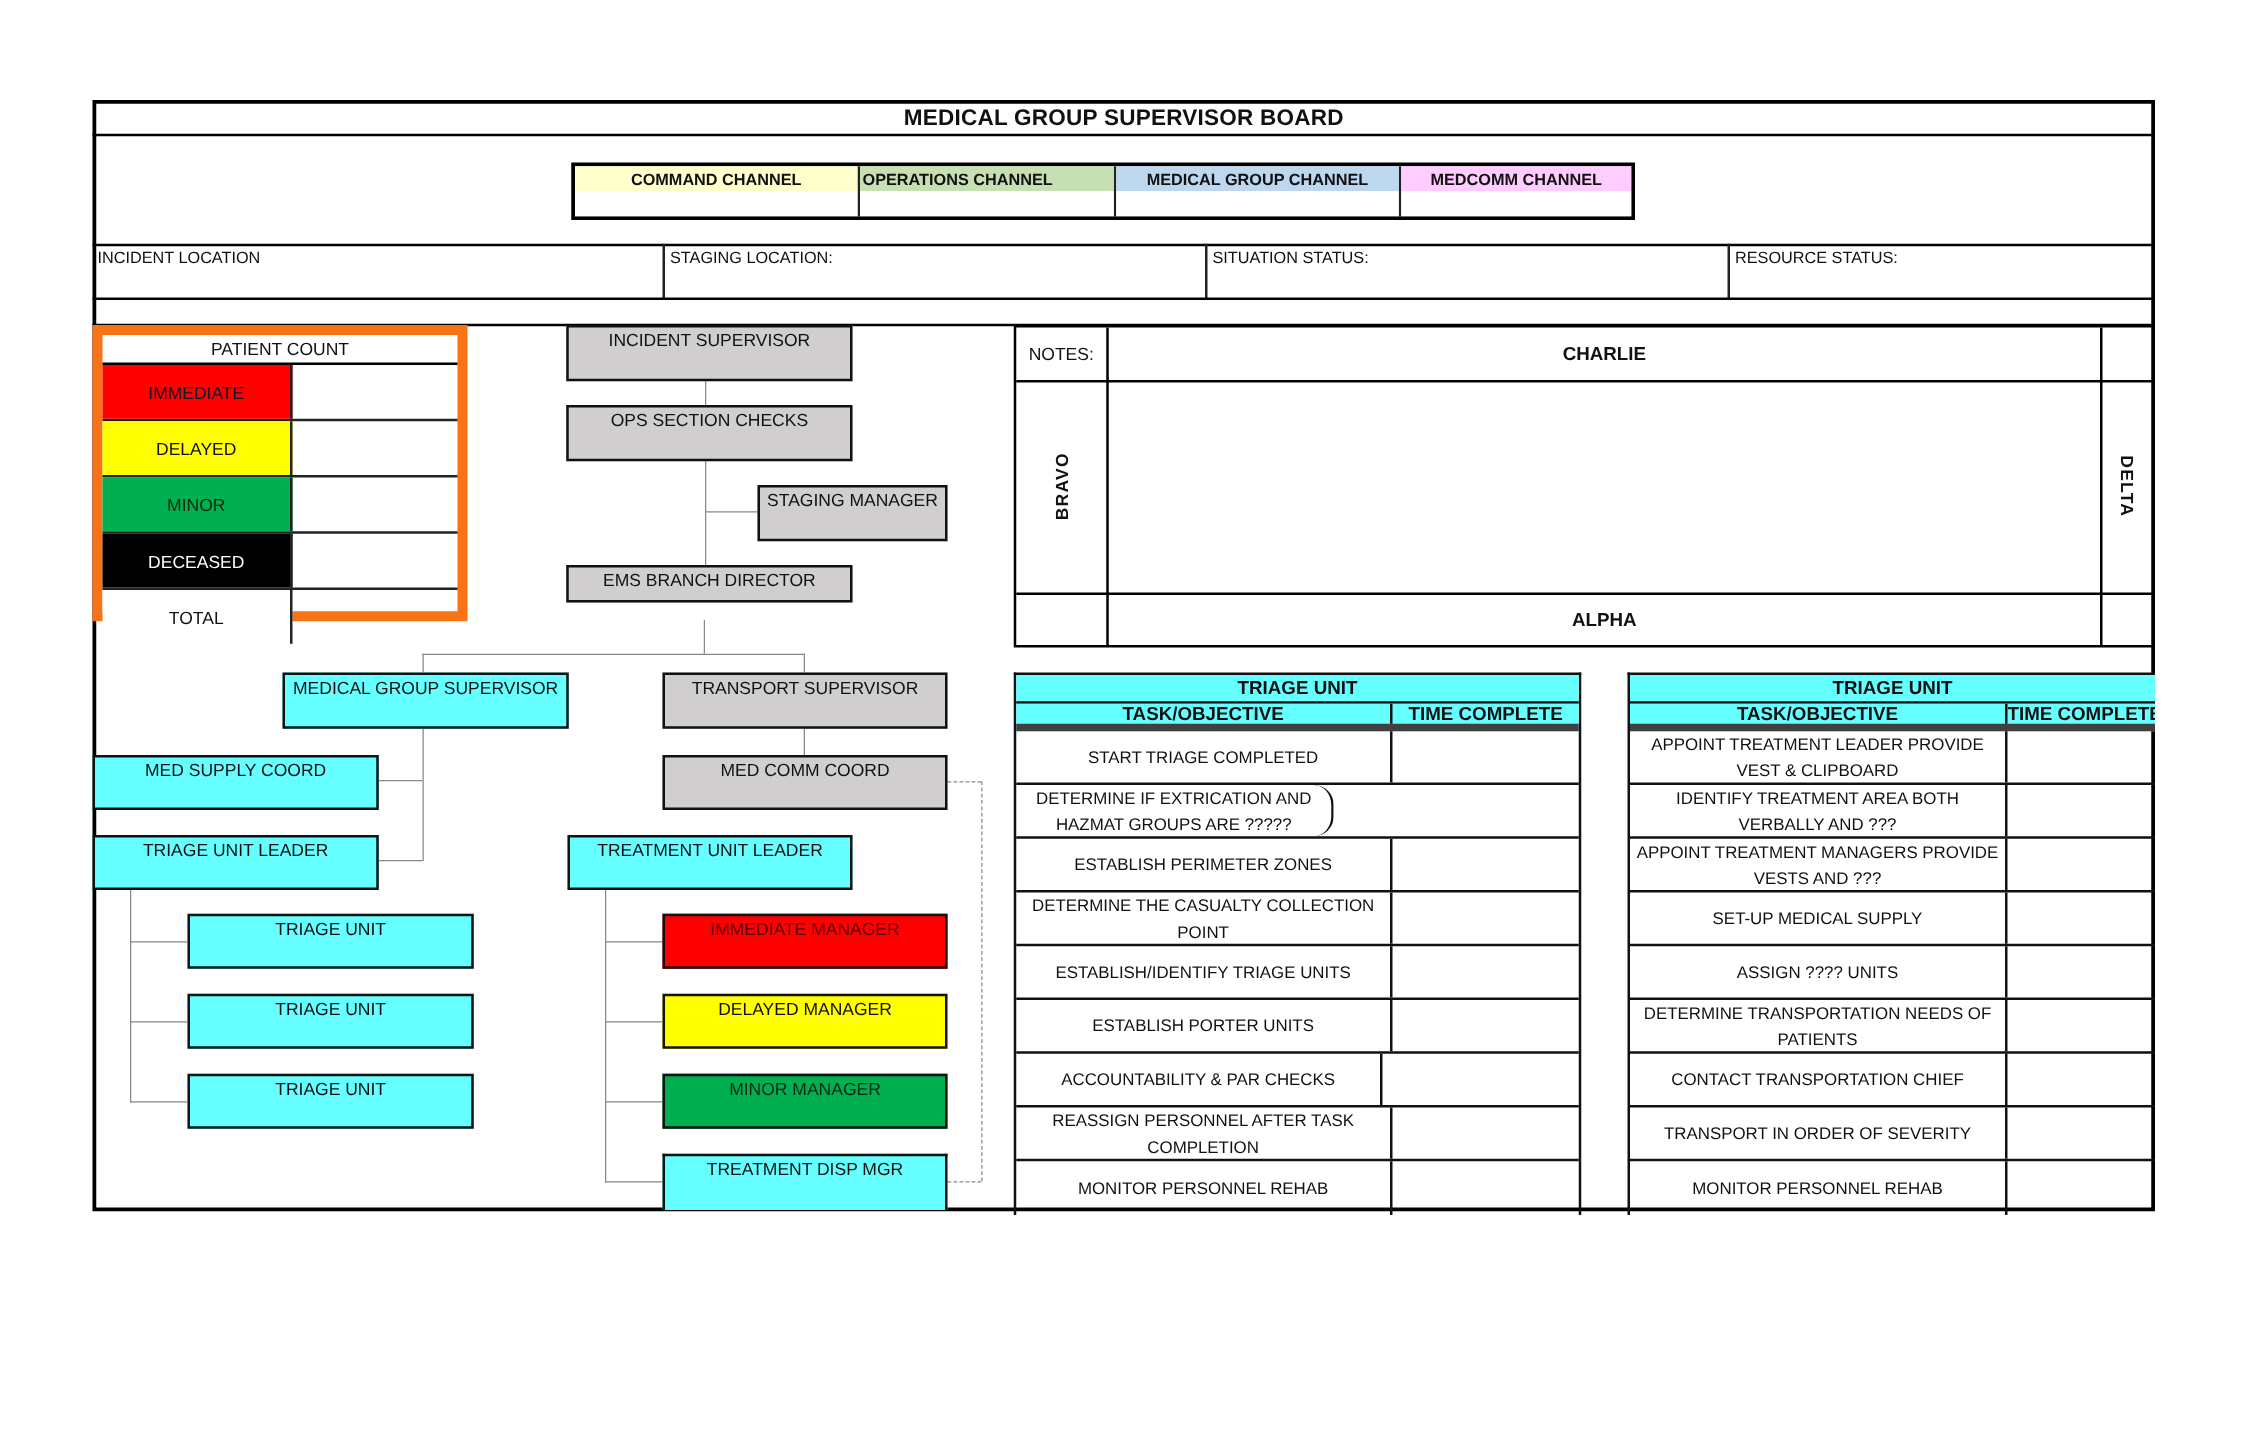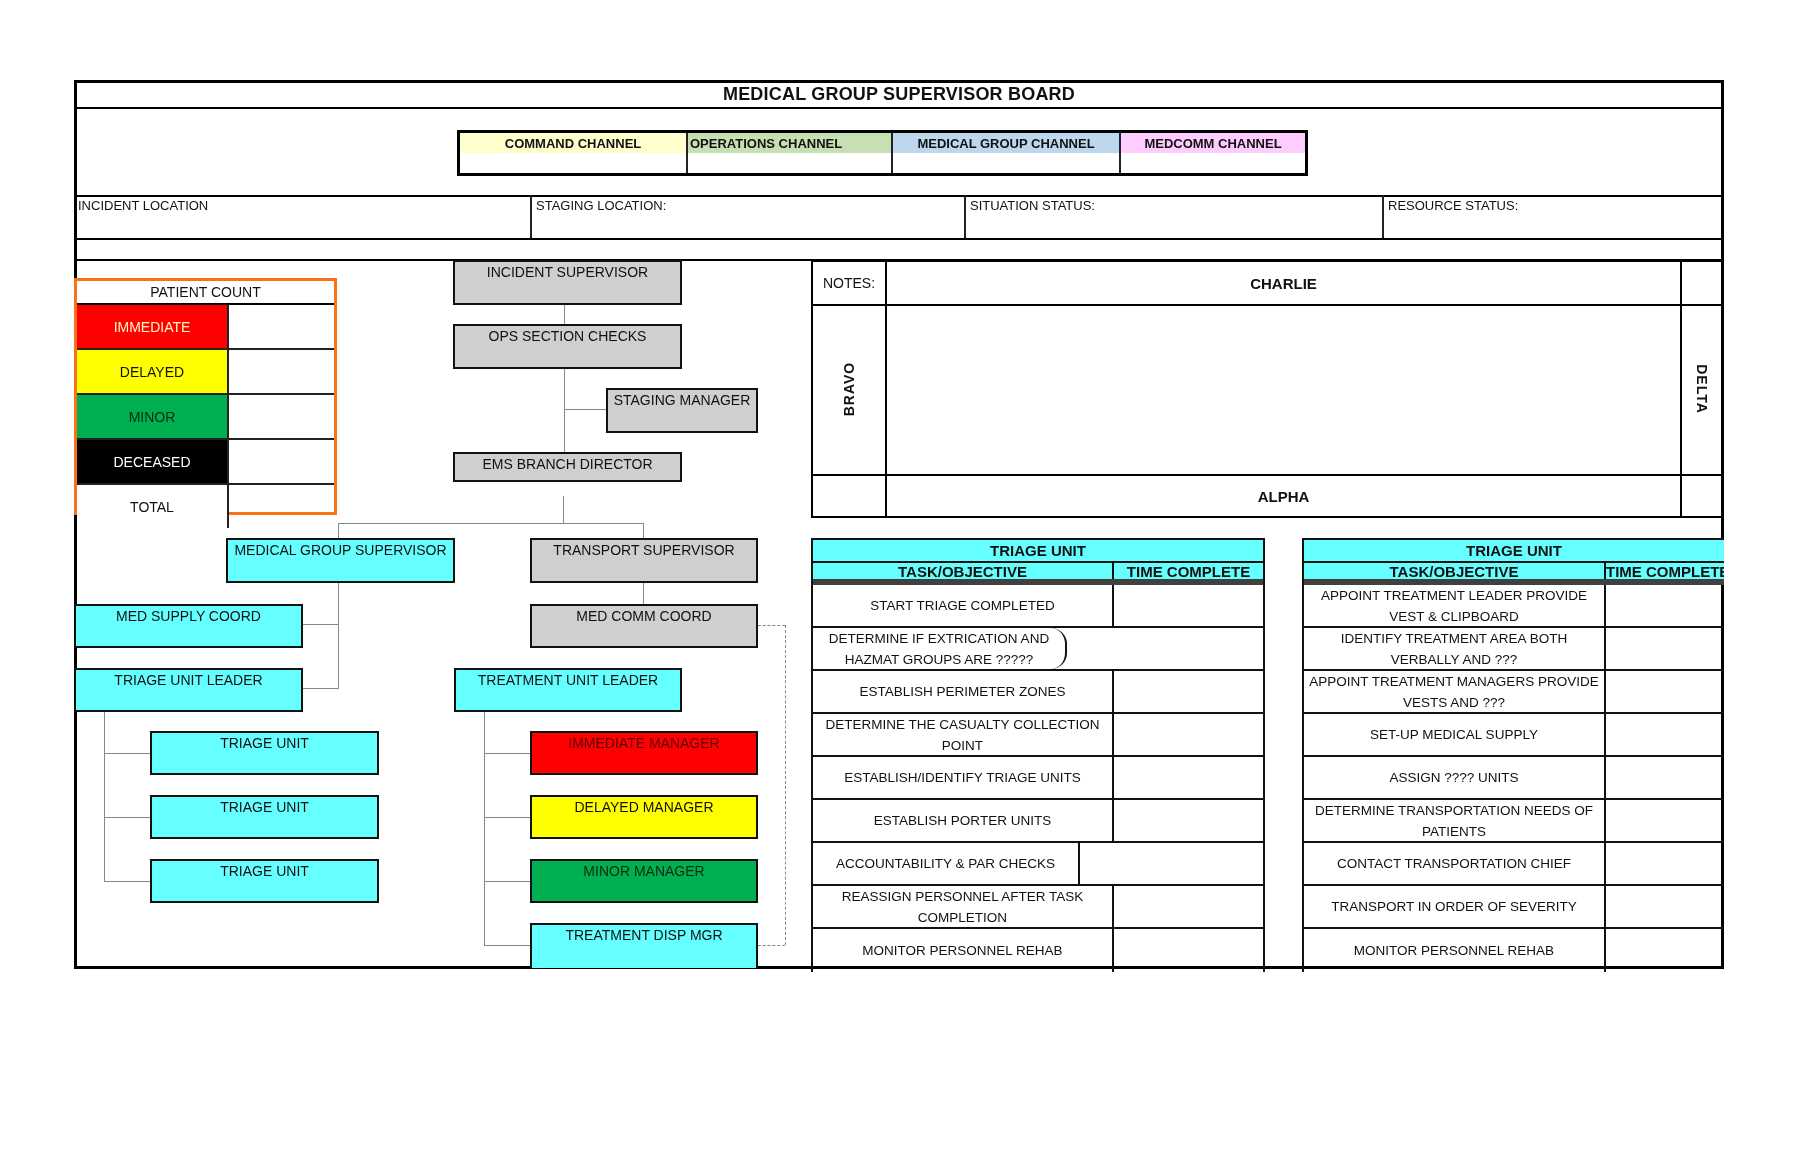--- a/index.html
+++ b/index.html
@@ -12,21 +12,21 @@
   .title { left:74px; top:80px; width:1650px; height:28px; display:flex; align-items:center; justify-content:center;
            font-weight:bold; font-size:18px; letter-spacing:0.2px; }
   .channels { left:457px; top:130px; width:851px; height:46px; border:3px solid #000; display:flex; }
   .channel { flex:none; border-right:2px solid #222; display:flex; flex-direction:column; box-sizing:border-box; }
   .channel:last-child { border-right:none; }
   .channel .hdr { height:20px; font-size:13px; font-weight:bold; display:flex; align-items:center; justify-content:center; }
   .channel .val { flex:1; background:#fff; }
   .loc-row { left:74px; top:195px; width:1650px; height:44px; display:flex; }
   .loc-cell { box-sizing:border-box; border-right:2px solid #222; font-size:13px; padding:3px 4px; }
   .loc-cell:last-child { border-right:none; }
-  .pc { left:74px; top:260px; width:263px; height:237px; border:3px solid #f97316;margin-top:18px; }
+  .pc { left:74px; top:260px; width:300px; height:237px; border:8px solid #f97316; }
   .pc-title { height:22px; border-bottom:2px solid #000; font-size:14px; display:flex; align-items:center; justify-content:center; }
   .pc-row { height:43px; display:flex; border-bottom:2px solid #222; }
   .pc-row:last-child { border-bottom:none; }
   .pc-label { width:152px; border-right:2px solid #222; display:flex; align-items:center; justify-content:center; font-size:14px; box-sizing:border-box; }
   .pc-val { flex:1; }
   .box { position:absolute; box-sizing:border-box; border:2px solid #111; font-size:14px; text-align:center; padding-top:2px; }
   .gray { background:#d0cece; }
   .cyan { background:#66ffff; }
   .red { background:#ff0000; color:#5a0000; }
   .yellow { background:#ffff00; }
@@ -78,21 +78,21 @@
   <div class="loc-cell" style="width:434px;"><span>STAGING LOCATION:</span></div>
   <div class="loc-cell" style="width:418px;"><span>SITUATION STATUS:</span></div>
   <div class="loc-cell" style="flex:1;"><span>RESOURCE STATUS:</span></div>
 </div>
 <div class="hline" style="left:74px;top:238px;width:1650px;"></div>
 <div class="hline" style="left:74px;top:259px;width:1650px;"></div>
 
 <div class="abs pc">
   <div class="pc-title">PATIENT COUNT</div>
   <div class="pc-row">
-    <div class="pc-label" style="background:#ff0000;color:#fef9c3;">IMMEDIATE</div>
+    <div class="pc-label" style="background:#ff0000;color:#0f172a;">IMMEDIATE</div>
     <div class="pc-val"></div>
   </div>
   <div class="pc-row">
     <div class="pc-label" style="background:#ffff00;">DELAYED</div>
     <div class="pc-val"></div>
   </div>
   <div class="pc-row">
     <div class="pc-label" style="background:#00b050;color:#0b2a10;">MINOR</div>
     <div class="pc-val"></div>
   </div>
@@ -195,21 +195,21 @@
     </div>
   <div class="tt-row">
       <div class="tt-task" style="width:301px;">ESTABLISH/IDENTIFY TRIAGE UNITS</div>
       <div class="tt-time"></div>
     </div>
   <div class="tt-row">
       <div class="tt-task" style="width:301px;">ESTABLISH PORTER UNITS</div>
       <div class="tt-time"></div>
     </div>
   <div class="tt-row">
-      <div class="tt-task" style="width:267px;">ACCOUNTABILITY &amp; PAR CHECKS</div>
+      <div class="tt-task" style="width:293px;">ACCOUNTABILITY &amp; PAR CHECKS</div>
       <div class="tt-time"></div>
     </div>
   <div class="tt-row">
       <div class="tt-task" style="width:301px;">REASSIGN PERSONNEL AFTER TASK COMPLETION</div>
       <div class="tt-time"></div>
     </div>
   <div class="tt-row" style="border-bottom:none;">
       <div class="tt-task" style="width:301px;">MONITOR PERSONNEL REHAB</div>
       <div class="tt-time"></div>
     </div>

